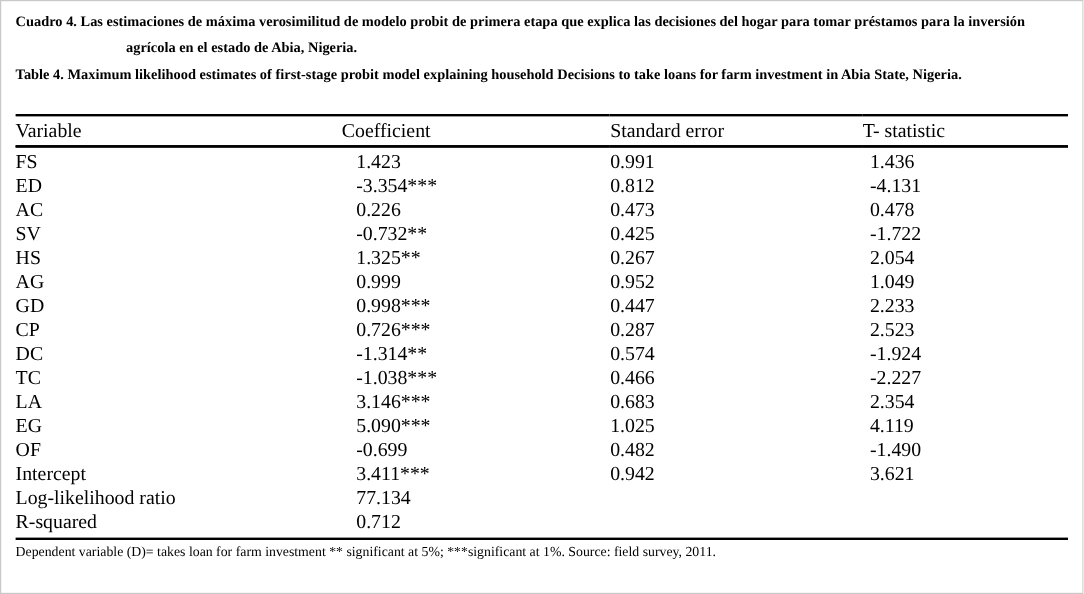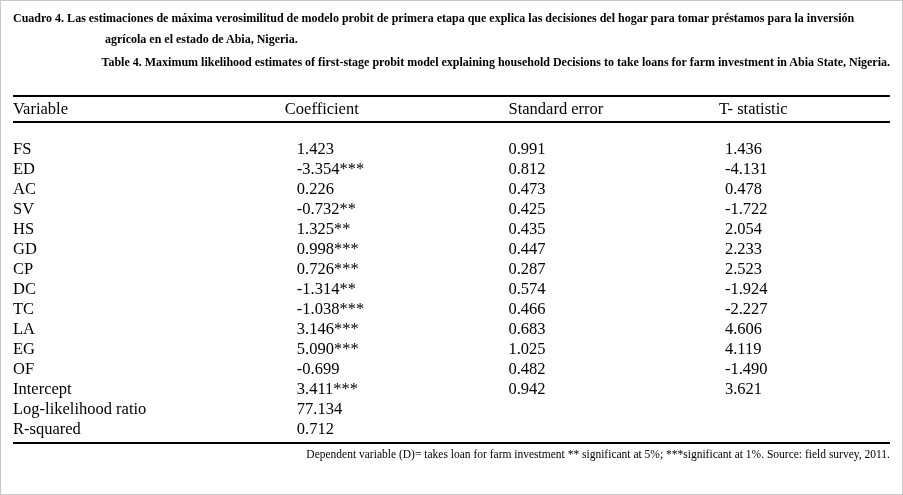--- a/index.html
+++ b/index.html
@@ -15,21 +15,21 @@
     border: 1px solid #c9c9c9;
     padding: 7px 12px 0 12px;
     overflow: hidden;
   }
   .title {
     font-weight: bold;
     font-size: 12px;
     line-height: 21px;
   }
   .title-es { padding-left: 92px; text-indent: -92px; }
-  .title-en { padding-left: 78px; text-indent: -78px; margin-top: 2px; text-align: right; }
+  .title-en { padding-left: 78px; text-indent: -78px; margin-top: 2px; }
 
   table.results {
     width: 100%;
     border-collapse: collapse;
     margin-top: 22px;
     table-layout: fixed;
   }
   col.c-var  { width: 31%; }
   col.c-coef { width: 25.5%; }
   col.c-se   { width: 24%; }
@@ -47,29 +47,28 @@
   table.results td {
     font-size: 16.5px;
     line-height: 20px;
     height: 20px;
     padding: 0;
     white-space: nowrap;
     overflow: hidden;
   }
   table.results td.col-coef { padding-left: 12px; }
   table.results td.col-t    { padding-left: 6px; }
-  table.results tbody tr:first-child td { padding-top: 16px; }
+  table.results tbody tr:first-child td { padding-top: 2px; }
 
   .footnote {
     border-top: 2px solid #000;
     margin-top: 3px;
     padding-top: 3px;
     font-size: 11.5px;
     line-height: 14px;
-    text-align: right;
   }
 </style>
 </head>
 <body>
 
 <div class="page">
 
   <div class="title-block">
     <p class="title title-es">Cuadro 4. Las estimaciones de máxima verosimilitud de modelo probit de primera etapa que explica las decisiones del hogar para tomar préstamos para la inversión agrícola en el estado de Abia, Nigeria.</p>
     <p class="title title-en">Table 4. Maximum likelihood estimates of first-stage probit model explaining household Decisions to take loans for farm investment in Abia State, Nigeria.</p>
@@ -111,22 +110,28 @@
         </tr>
         <tr>
           <td class="col-var">SV</td>
           <td class="col-coef">-0.732**</td>
           <td class="col-se">0.425</td>
           <td class="col-t">-1.722</td>
         </tr>
         <tr>
           <td class="col-var">HS</td>
           <td class="col-coef">1.325**</td>
-          <td class="col-se">0.435</td>
+          <td class="col-se">0.267</td>
           <td class="col-t">2.054</td>
+        </tr>
+        <tr>
+          <td class="col-var">AG</td>
+          <td class="col-coef">0.999</td>
+          <td class="col-se">0.952</td>
+          <td class="col-t">1.049</td>
         </tr>
         <tr>
           <td class="col-var">GD</td>
           <td class="col-coef">0.998***</td>
           <td class="col-se">0.447</td>
           <td class="col-t">2.233</td>
         </tr>
         <tr>
           <td class="col-var">CP</td>
           <td class="col-coef">0.726***</td>
@@ -142,21 +147,21 @@
         <tr>
           <td class="col-var">TC</td>
           <td class="col-coef">-1.038***</td>
           <td class="col-se">0.466</td>
           <td class="col-t">-2.227</td>
         </tr>
         <tr>
           <td class="col-var">LA</td>
           <td class="col-coef">3.146***</td>
           <td class="col-se">0.683</td>
-          <td class="col-t">4.606</td>
+          <td class="col-t">2.354</td>
         </tr>
         <tr>
           <td class="col-var">EG</td>
           <td class="col-coef">5.090***</td>
           <td class="col-se">1.025</td>
           <td class="col-t">4.119</td>
         </tr>
         <tr>
           <td class="col-var">OF</td>
           <td class="col-coef">-0.699</td>

